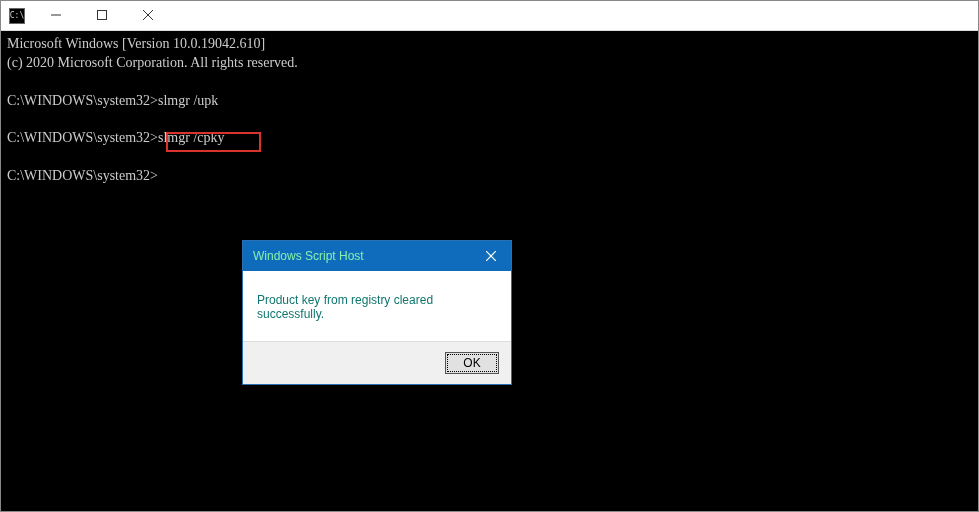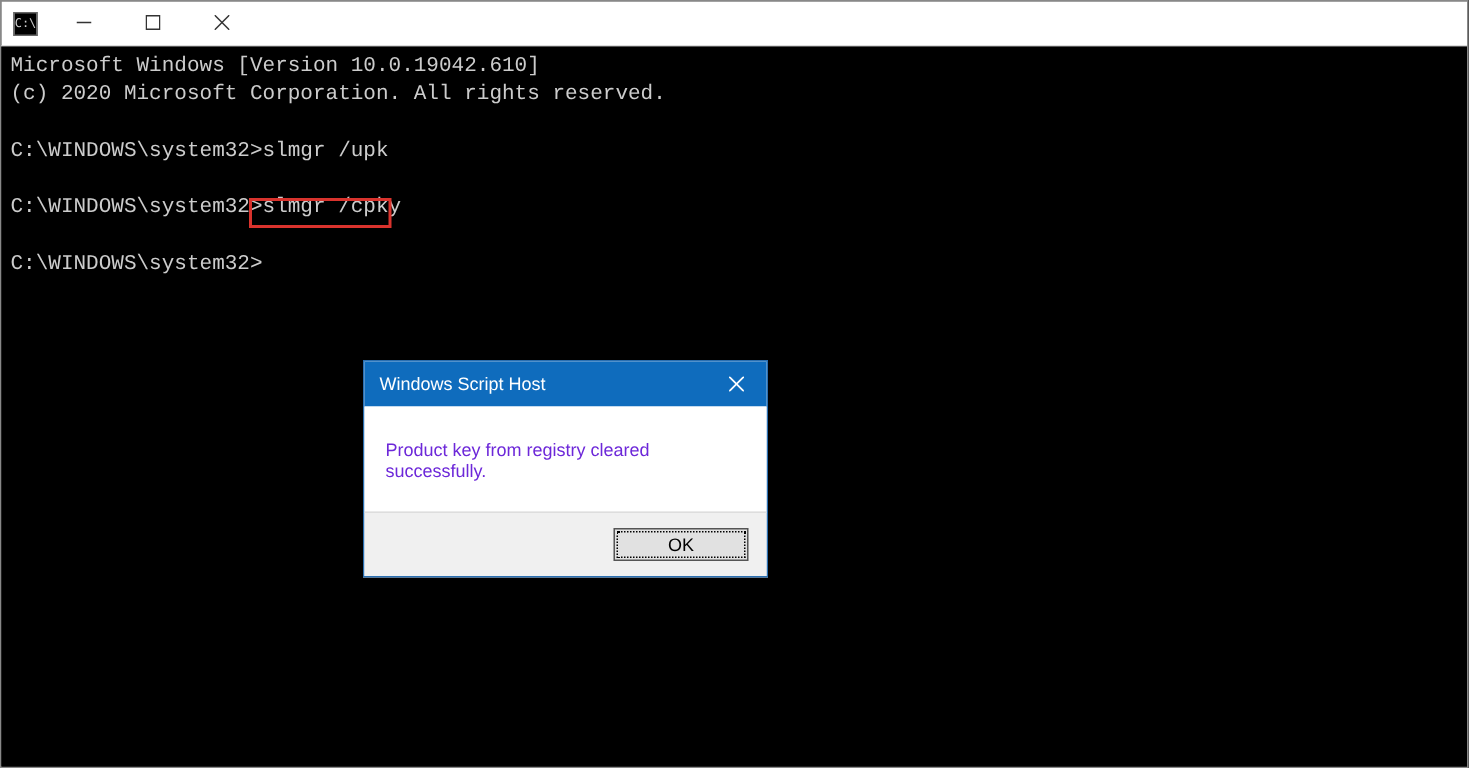--- a/index.html
+++ b/index.html
@@ -59,21 +59,21 @@
       align-items: center;
       justify-content: center;
       font-size: 12px;
       color: #333;
       cursor: pointer;
     }
     .console {
       flex: 1;
       background: #000;
       color: #ccc;
-      font-family: Liberation Mono, monospace;
+      font-family: Liberation Serif, serif;
       font-size: 14px;
       padding: 4px 6px;
       line-height: 1.35;
       white-space: pre;
       overflow: hidden;
       position: relative;
     }
     .highlight-box {
       position: absolute;
       border: 2px solid #d9332d;
@@ -91,51 +91,51 @@
       top: 240px;
       left: 242px;
       width: 270px;
       background: #fff;
       border: 1px solid #2a6fb1;
       box-shadow: 3px 3px 12px rgba(0,0,0,0.5);
     }
     .dialog-titlebar {
       height: 30px;
       background: #0f6cbd;
-      color: #ffffff;
+      color: #86efac;
       display: flex;
       align-items: center;
       padding-left: 10px;
       font-size: 12px;
     }
     .dialog-title { flex: 1; }
     .dialog-close {
       width: 40px;
       height: 100%;
       display: flex;
       align-items: center;
       justify-content: center;
       font-size: 13px;
       cursor: pointer;
     }
     .dialog-body {
       padding: 22px 14px 20px 14px;
       font-size: 12px;
-      color: #6d28d9;
+      color: #0f766e;
       background: #fff;
     }
     .dialog-footer {
       background: #f0f0f0;
       padding: 10px 12px;
       display: flex;
       justify-content: flex-end;
       border-top: 1px solid #ddd;
     }
     .dialog-ok {
-      width: 90px;
+      width: 54px;
       height: 22px;
       font-size: 12px;
       border: 1px solid #555;
       background: #e1e1e1;
       outline: 1px dotted #000;
       outline-offset: -3px;
       cursor: pointer;
     }
     .min-icon, .max-icon, .close-x {
       display: inline-block;

